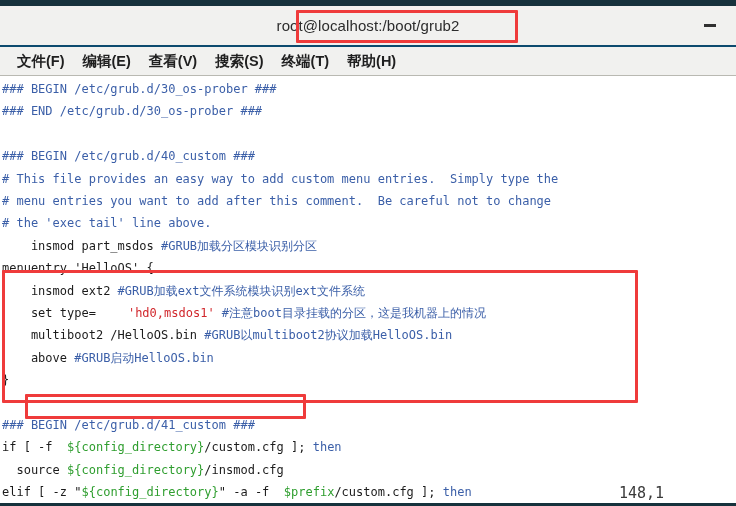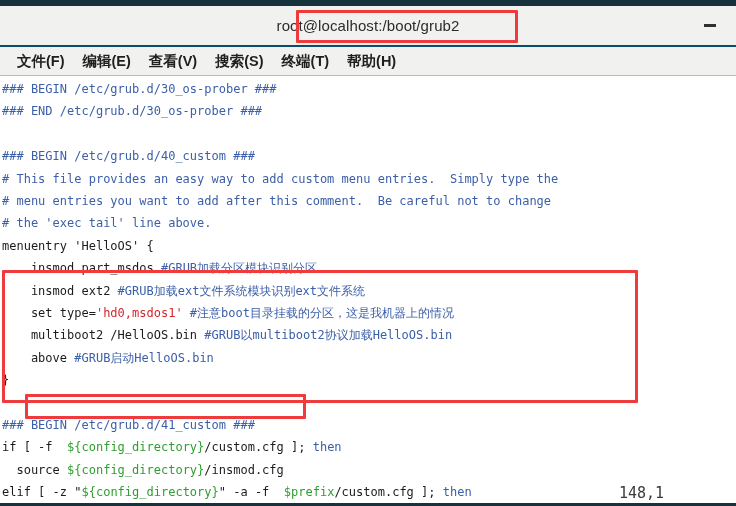--- a/index.html
+++ b/index.html
@@ -67,21 +67,21 @@
     box-sizing:border-box;
   }
   .ln{
     height:22.4px;line-height:22.4px;
     font-family:"DejaVu Sans Mono", monospace;
     font-size:12px;
     white-space:pre;
     color:#1b1b1b;
   }
   .blue  {color:#3b5fa8;}
-  .red   {color:#d1272c;}
+  .red   {color:#d1272c;margin-left:32px;}
   .green {color:#2f9e2f;}
   .dark  {color:#1b1b1b;}
   .statusline{
     position:absolute;left:2px;right:0;bottom:2px;
     height:22.4px;line-height:22.4px;
     font-family:"DejaVu Sans Mono", monospace;
     font-size:15px;white-space:pre;color:#3a3a3a;
   }
   .statusline .rightpos{
     position:absolute;left:617px;top:0;
@@ -128,23 +128,23 @@
   <div class="term">
 
     <div class="ln blue">### BEGIN /etc/grub.d/30_os-prober ###</div>
     <div class="ln blue">### END /etc/grub.d/30_os-prober ###</div>
     <div class="ln"></div>
     <div class="ln blue">### BEGIN /etc/grub.d/40_custom ###</div>
     <div class="ln blue"># This file provides an easy way to add custom menu entries.  Simply type the</div>
     <div class="ln blue"># menu entries you want to add after this comment.  Be careful not to change</div>
     <div class="ln blue"># the 'exec tail' line above.</div>
 
+    <div class="ln"><span class="dark">    insmod part_msdos </span><span class="blue">#GRUB加载分区模块识别分区</span></div>
+
     <div class="ln dark">menuentry 'HelloOS' {</div>
-
-    <div class="ln"><span class="dark">    insmod part_msdos </span><span class="blue">#GRUB加载分区模块识别分区</span></div>
 
     <div class="ln"><span class="dark">    insmod ext2 </span><span class="blue">#GRUB加载ext文件系统模块识别ext文件系统</span></div>
 
     <div class="ln"><span class="dark">    set type=</span><span class="red">'hd0,msdos1'</span><span class="dark"> </span><span class="blue">#注意boot目录挂载的分区，这是我机器上的情况</span></div>
 
     <div class="ln"><span class="dark">    multiboot2 /HelloOS.bin </span><span class="blue">#GRUB以multiboot2协议加载HelloOS.bin</span></div>
 
     <div class="ln"><span class="dark">    above </span><span class="blue">#GRUB启动HelloOS.bin</span></div>
 
     <div class="ln dark">}</div>

